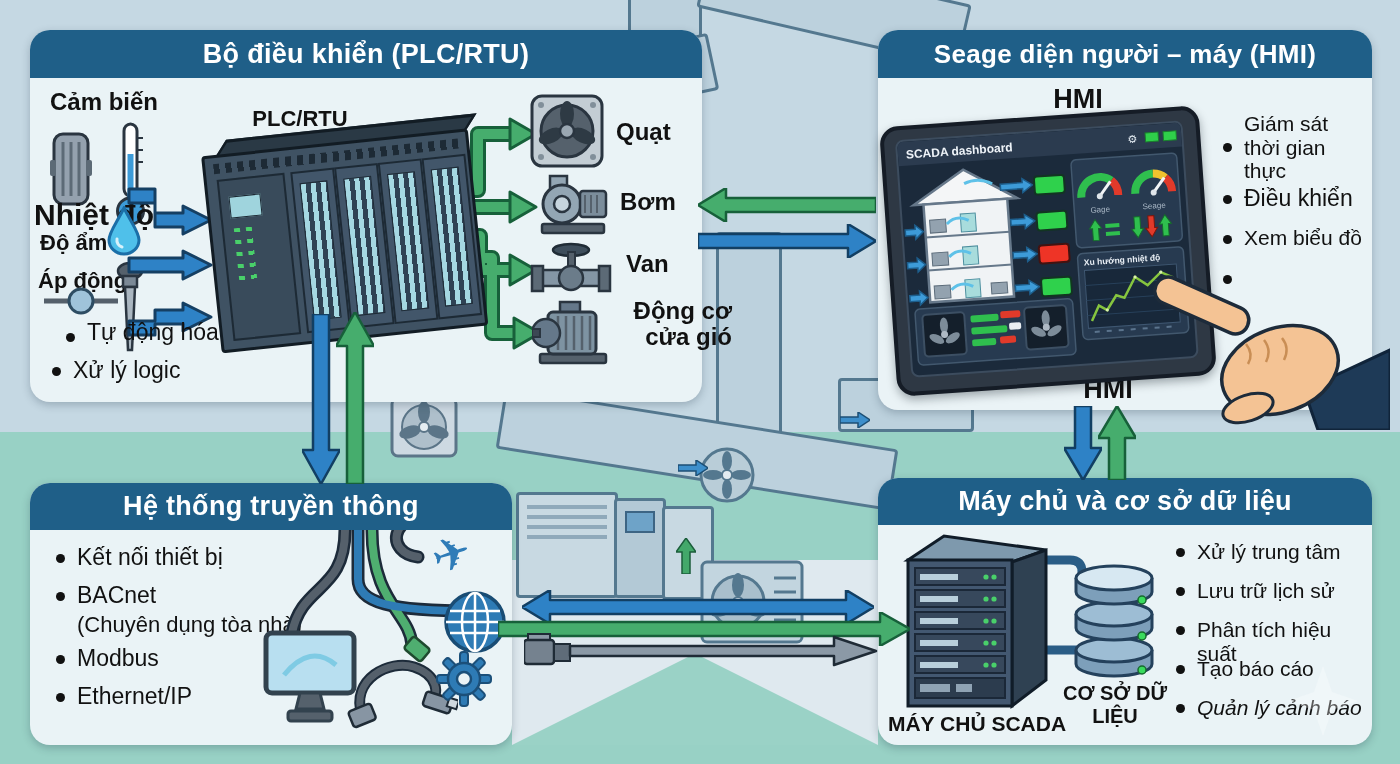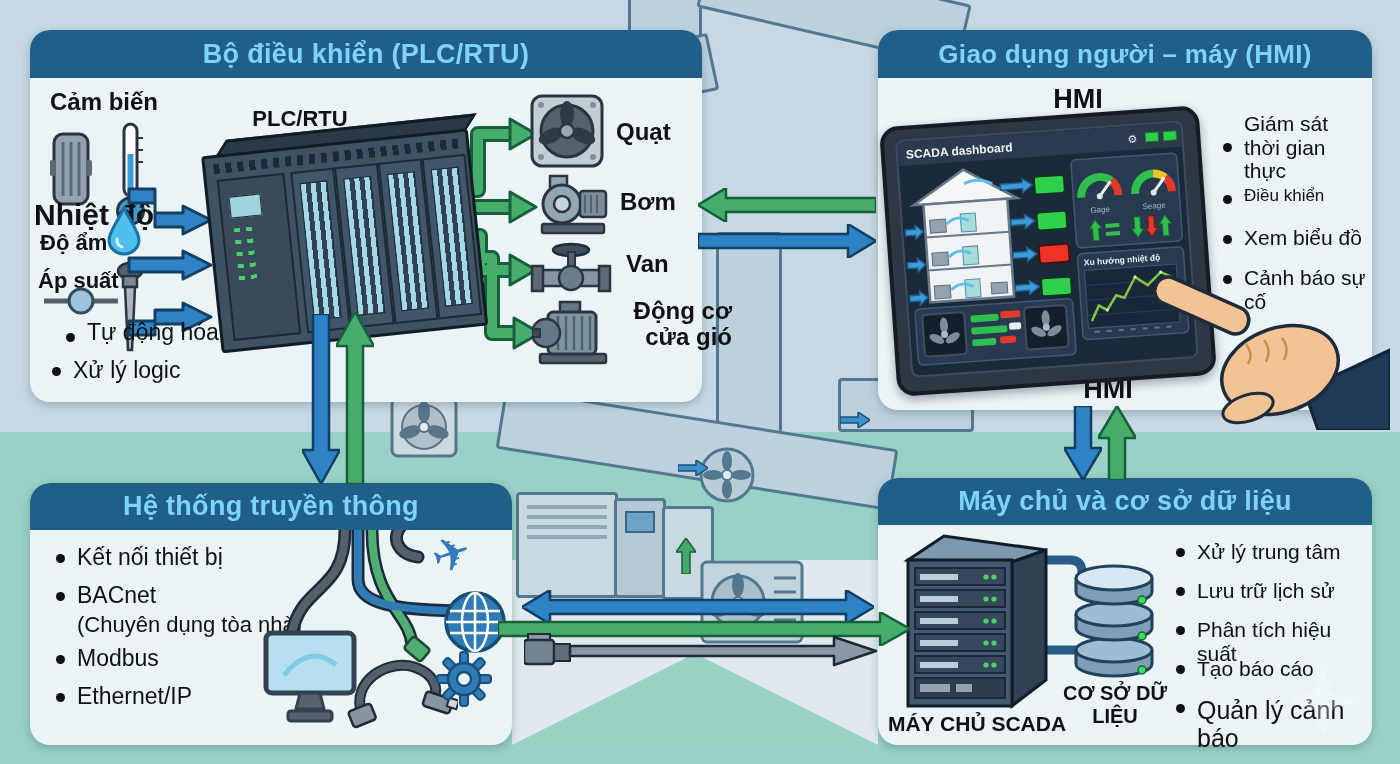--- a/index.html
+++ b/index.html
@@ -13,21 +13,21 @@
   .mint-tri{left:512px;top:618px;width:366px;height:127px;background:#9ad2c6;
             clip-path:polygon(0 100%,50% 28%,100% 100%);}
   .unit{background:#c8d9e2;border:3px solid #54788f;border-radius:4px;}
   .vents{position:absolute;left:8px;right:8px;top:10px;height:34px;
          background:repeating-linear-gradient(180deg,#8fa9ba 0 4px,transparent 4px 10px);}
   
   .panel{position:absolute;background:#eaf3f6;border-radius:20px;z-index:10;
          box-shadow:0 3px 8px rgba(20,40,60,.25);}
   .hdr{position:absolute;left:0;top:0;right:0;height:48px;background:#1f5f88;
        border-radius:20px 20px 0 0;display:flex;align-items:center;justify-content:center;
-       color:#7dd3fc;font-weight:bold;font-size:27px;letter-spacing:.3px;z-index:2;}
+       color:#ffffff;font-weight:bold;font-size:27px;letter-spacing:.3px;z-index:2;}
   .lbl{position:absolute;font-weight:bold;text-align:right;}
   .li{position:absolute;display:flex;gap:12px;align-items:flex-start;font-size:23px;line-height:1.12;}
   .li .dot{width:9px;height:9px;border-radius:50%;background:#111;margin-top:9px;flex:none;}
   .note{position:absolute;font-size:22px;}
   
   .tablet{position:absolute;left:10px;top:86px;width:312px;height:262px;background:#2e3844;
           border:4px solid #151c26;border-radius:18px;transform:rotate(-4deg);
           box-shadow:0 4px 10px rgba(10,20,30,.35);z-index:3;}
   .tablet .screen{position:absolute;left:11px;top:10px;width:284px;height:234px;background:#1b2a3b;
           border-radius:8px;overflow:hidden;border:2px solid #3c4c5e;}
@@ -145,21 +145,21 @@
           <line x1="23" y1="30" x2="29" y2="30"></line>
           <line x1="23" y1="42" x2="29" y2="42"></line>
         </g>
     </svg>
     <div class="lbl" style="left:4px;top:168px;font-size:30px;">Nhiệt độ</div>
     <svg class="abs" style="left:76px;top:176px;" width="36" height="50" viewBox="0 0 36 50">
       <path d="M18,2 C10,18 3,26 3,34 a15,14 0 0 0 30,0 C33,26 26,18 18,2 Z" fill="#4fc0ea" stroke="#1b6fa8" stroke-width="3"></path>
       <path d="M11,33 a7,7 0 0 0 5,8" stroke="#d8f2fb" stroke-width="3" fill="none" stroke-linecap="round"></path>
     </svg>
     <div class="lbl" style="left:10px;top:200px;font-size:22px;">Độ ẩm</div>
-    <div class="lbl" style="left:8px;top:238px;font-size:22px;">Áp suất</div>
+    <div class="lbl" style="left:8px;top:238px;font-size:22px;">Áp động</div>
     <svg class="abs" style="left:86px;top:232px;" width="28" height="92" viewBox="0 0 28 92">
       <ellipse cx="14" cy="9" rx="12" ry="8" fill="#55616c" stroke="#2a3540" stroke-width="2.5"></ellipse>
       <rect x="7" y="14" width="14" height="11" fill="#7b8996" stroke="#2a3540" stroke-width="2.5"></rect>
       <polygon points="9,25 19,25 16,88 12,88" fill="#aab6c0" stroke="#2a3540" stroke-width="2.5"></polygon>
     </svg>
     <svg class="abs" style="left:14px;top:256px;" width="74px" height="30" viewBox="0 0 74 30">
       <line x1="0" y1="15" x2="74" y2="15" stroke="#55606b" stroke-width="5"></line>
       <circle cx="37" cy="15" r="12" fill="#9fc3da" stroke="#2e4d63" stroke-width="3"></circle>
     </svg>
 
@@ -280,21 +280,21 @@
         <span class="dot"></span>
         <span>Tự động hóa</span>
       </div>
     <div class="li" style="left:22px;top:328px;">
         <span class="dot"></span>
         <span>Xử lý logic</span>
       </div>
   </div>
 
   <div class="panel" style="left:878px;top:30px;width:494px;height:380px;">
-    <div class="hdr" style="font-size:26px;">Giao dụng người – máy (HMI)</div>
+    <div class="hdr" style="font-size:26px;">Seage diện người – máy (HMI)</div>
     <div class="lbl" style="left:120px;top:54px;width:160px;text-align:center;font-size:27px;">HMI</div>
 
     <div class="tablet">
       <div class="screen">
         <svg width="284" height="234" viewBox="0 0 284 234">
           <rect x="0" y="0" width="284" height="24" fill="#2b3b4f"></rect>
           <text x="8" y="17" font-size="12" font-weight="bold" fill="#eef3f8">SCADA dashboard</text>
           <text x="230" y="17" font-size="11" fill="#dfe7ee">⚙</text>
           <rect x="248" y="8" width="13" height="9" fill="#2fcf4a" stroke="#1a7f2e"></rect>
           <rect x="266" y="8" width="13" height="9" fill="#2fcf4a" stroke="#1a7f2e"></rect>
@@ -417,31 +417,30 @@
             </g>
           </g>
         </svg>
       </div>
     </div>
 
     <div class="li" style="left:345px;top:82px;width:145px;font-size:21px;align-items:center;">
         <span class="dot" style="margin-top:0;"></span>
         <span>Giám sát thời gian thực</span>
       </div>
-    <div class="li" style="left:345px;top:156px;width:145px;font-size:17px;">
+    <div class="li" style="left:345px;top:156px;width:145px;font-size:23px;">
         <span class="dot"></span>
         <span>Điều khiển</span>
       </div>
     <div class="li" style="left:345px;top:196px;width:145px;font-size:21px;">
         <span class="dot"></span>
         <span>Xem biểu đồ</span>
       </div>
     <div class="li" style="left:345px;top:236px;width:148px;font-size:21px;">
         <span class="dot"></span>
-        <span>Cảnh báo sự cố</span>
       </div>
 
     <div class="lbl" style="left:150px;top:344px;width:160px;text-align:center;font-size:27px;">HMI</div>
   </div>
 
   <svg class="hand" viewBox="0 0 262 172">
     <polygon points="176,132 262,92 262,172 190,172" fill="#1e3a57" stroke="#10243a" stroke-width="3"></polygon>
     <ellipse cx="152" cy="112" rx="60" ry="42" fill="#f4c394" stroke="#1d2b3a" stroke-width="3.5" transform="rotate(-20 152 112)"></ellipse>
     <rect x="24" y="34" width="100" height="27" rx="13" fill="#f4c394" stroke="#1d2b3a" stroke-width="3.5" transform="rotate(24 74 47)"></rect>
     <ellipse cx="120" cy="150" rx="26" ry="13" fill="#f4c394" stroke="#1d2b3a" stroke-width="3" transform="rotate(-18 120 150)"></ellipse>
@@ -607,21 +606,21 @@
         <span>Lưu trữ lịch sử</span>
       </div>
     <div class="li" style="left:298px;top:140px;font-size:21px;">
         <span class="dot" style="margin-top:8px;"></span>
         <span>Phân tích hiệu suất</span>
       </div>
     <div class="li" style="left:298px;top:179px;font-size:21px;">
         <span class="dot" style="margin-top:8px;"></span>
         <span>Tạo báo cáo</span>
       </div>
-    <div class="li" style="left:298px;top:218px;font-size:25px;">
+    <div class="li" style="left:298px;top:218px;font-size:21px;font-style:italic;">
         <span class="dot" style="margin-top:8px;"></span>
         <span>Quản lý cảnh báo</span>
       </div>
   </div>
 
   <svg class="arrow-svg" style="left:698px;top:188px;" width="178" height="34" viewBox="0 0 178 34">
     <polygon points="178,10 28,10 28,0 0,17 28,34 28,24 178,24" fill="#46ad6d" stroke="#17603a" stroke-width="2.5" stroke-linejoin="round"></polygon>
   </svg>
   <svg class="arrow-svg" style="left:698px;top:224px;" width="178" height="34" viewBox="0 0 178 34">
     <polygon points="0,10 150,10 150,0 178,17 150,34 150,24 0,24" fill="#2e82c6" stroke="#123f63" stroke-width="2.5" stroke-linejoin="round"></polygon>

